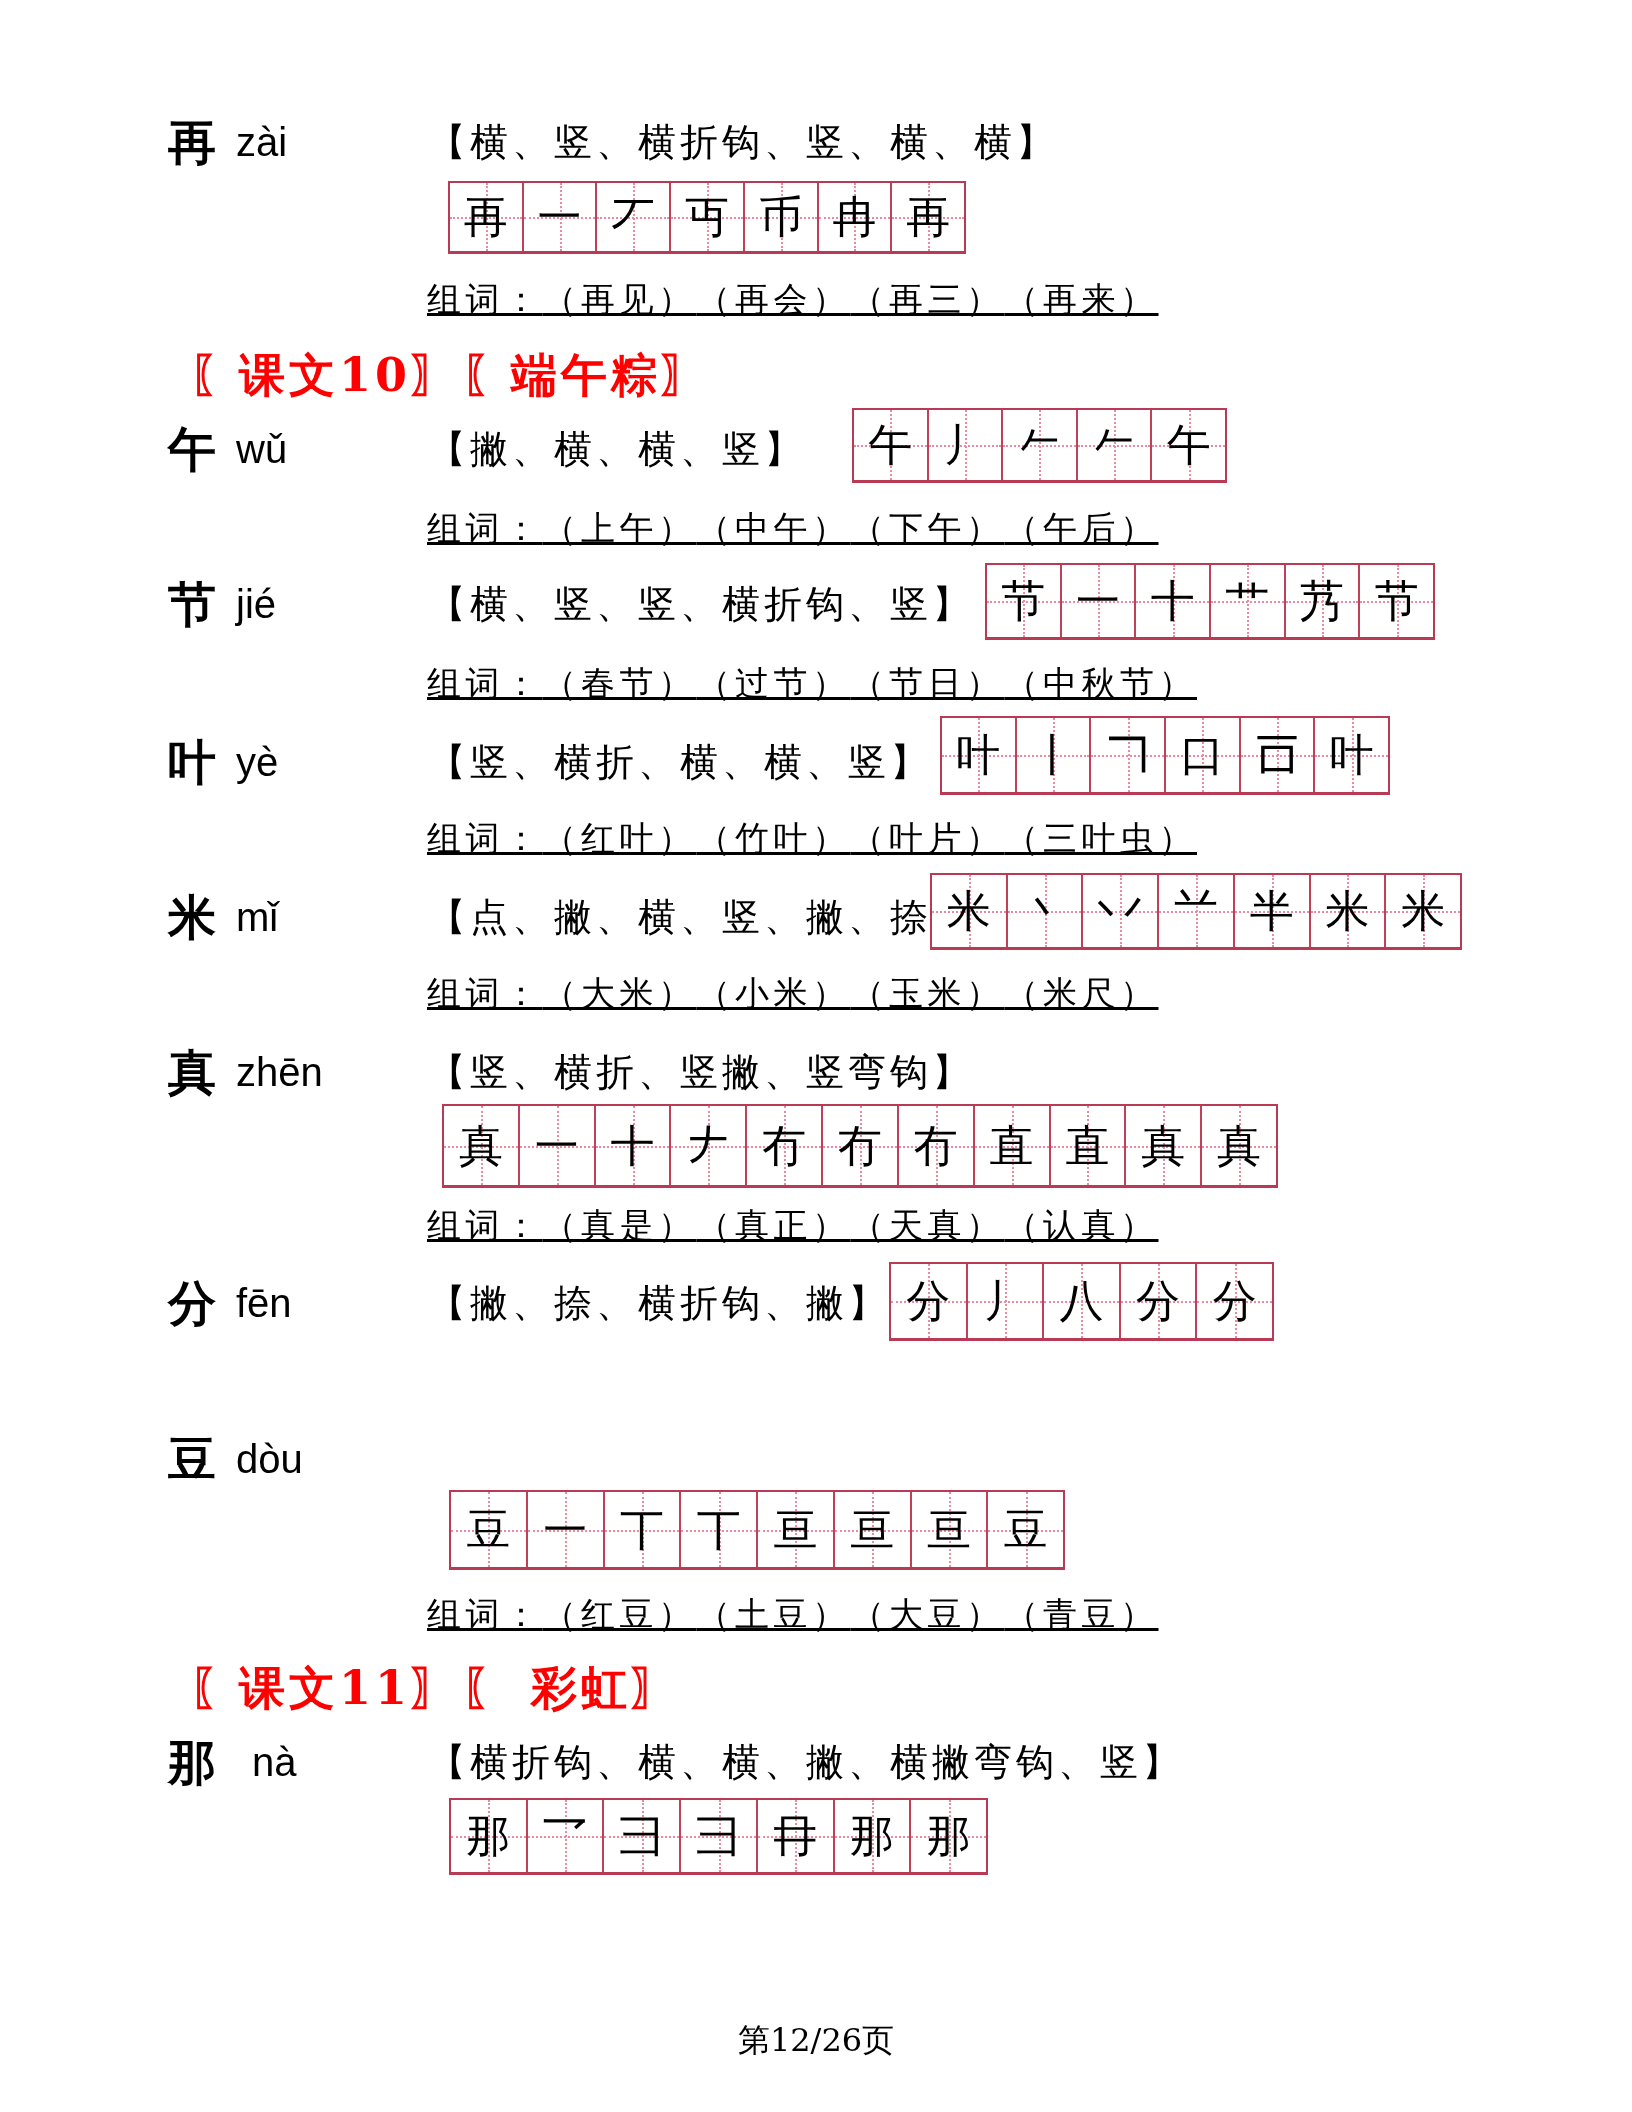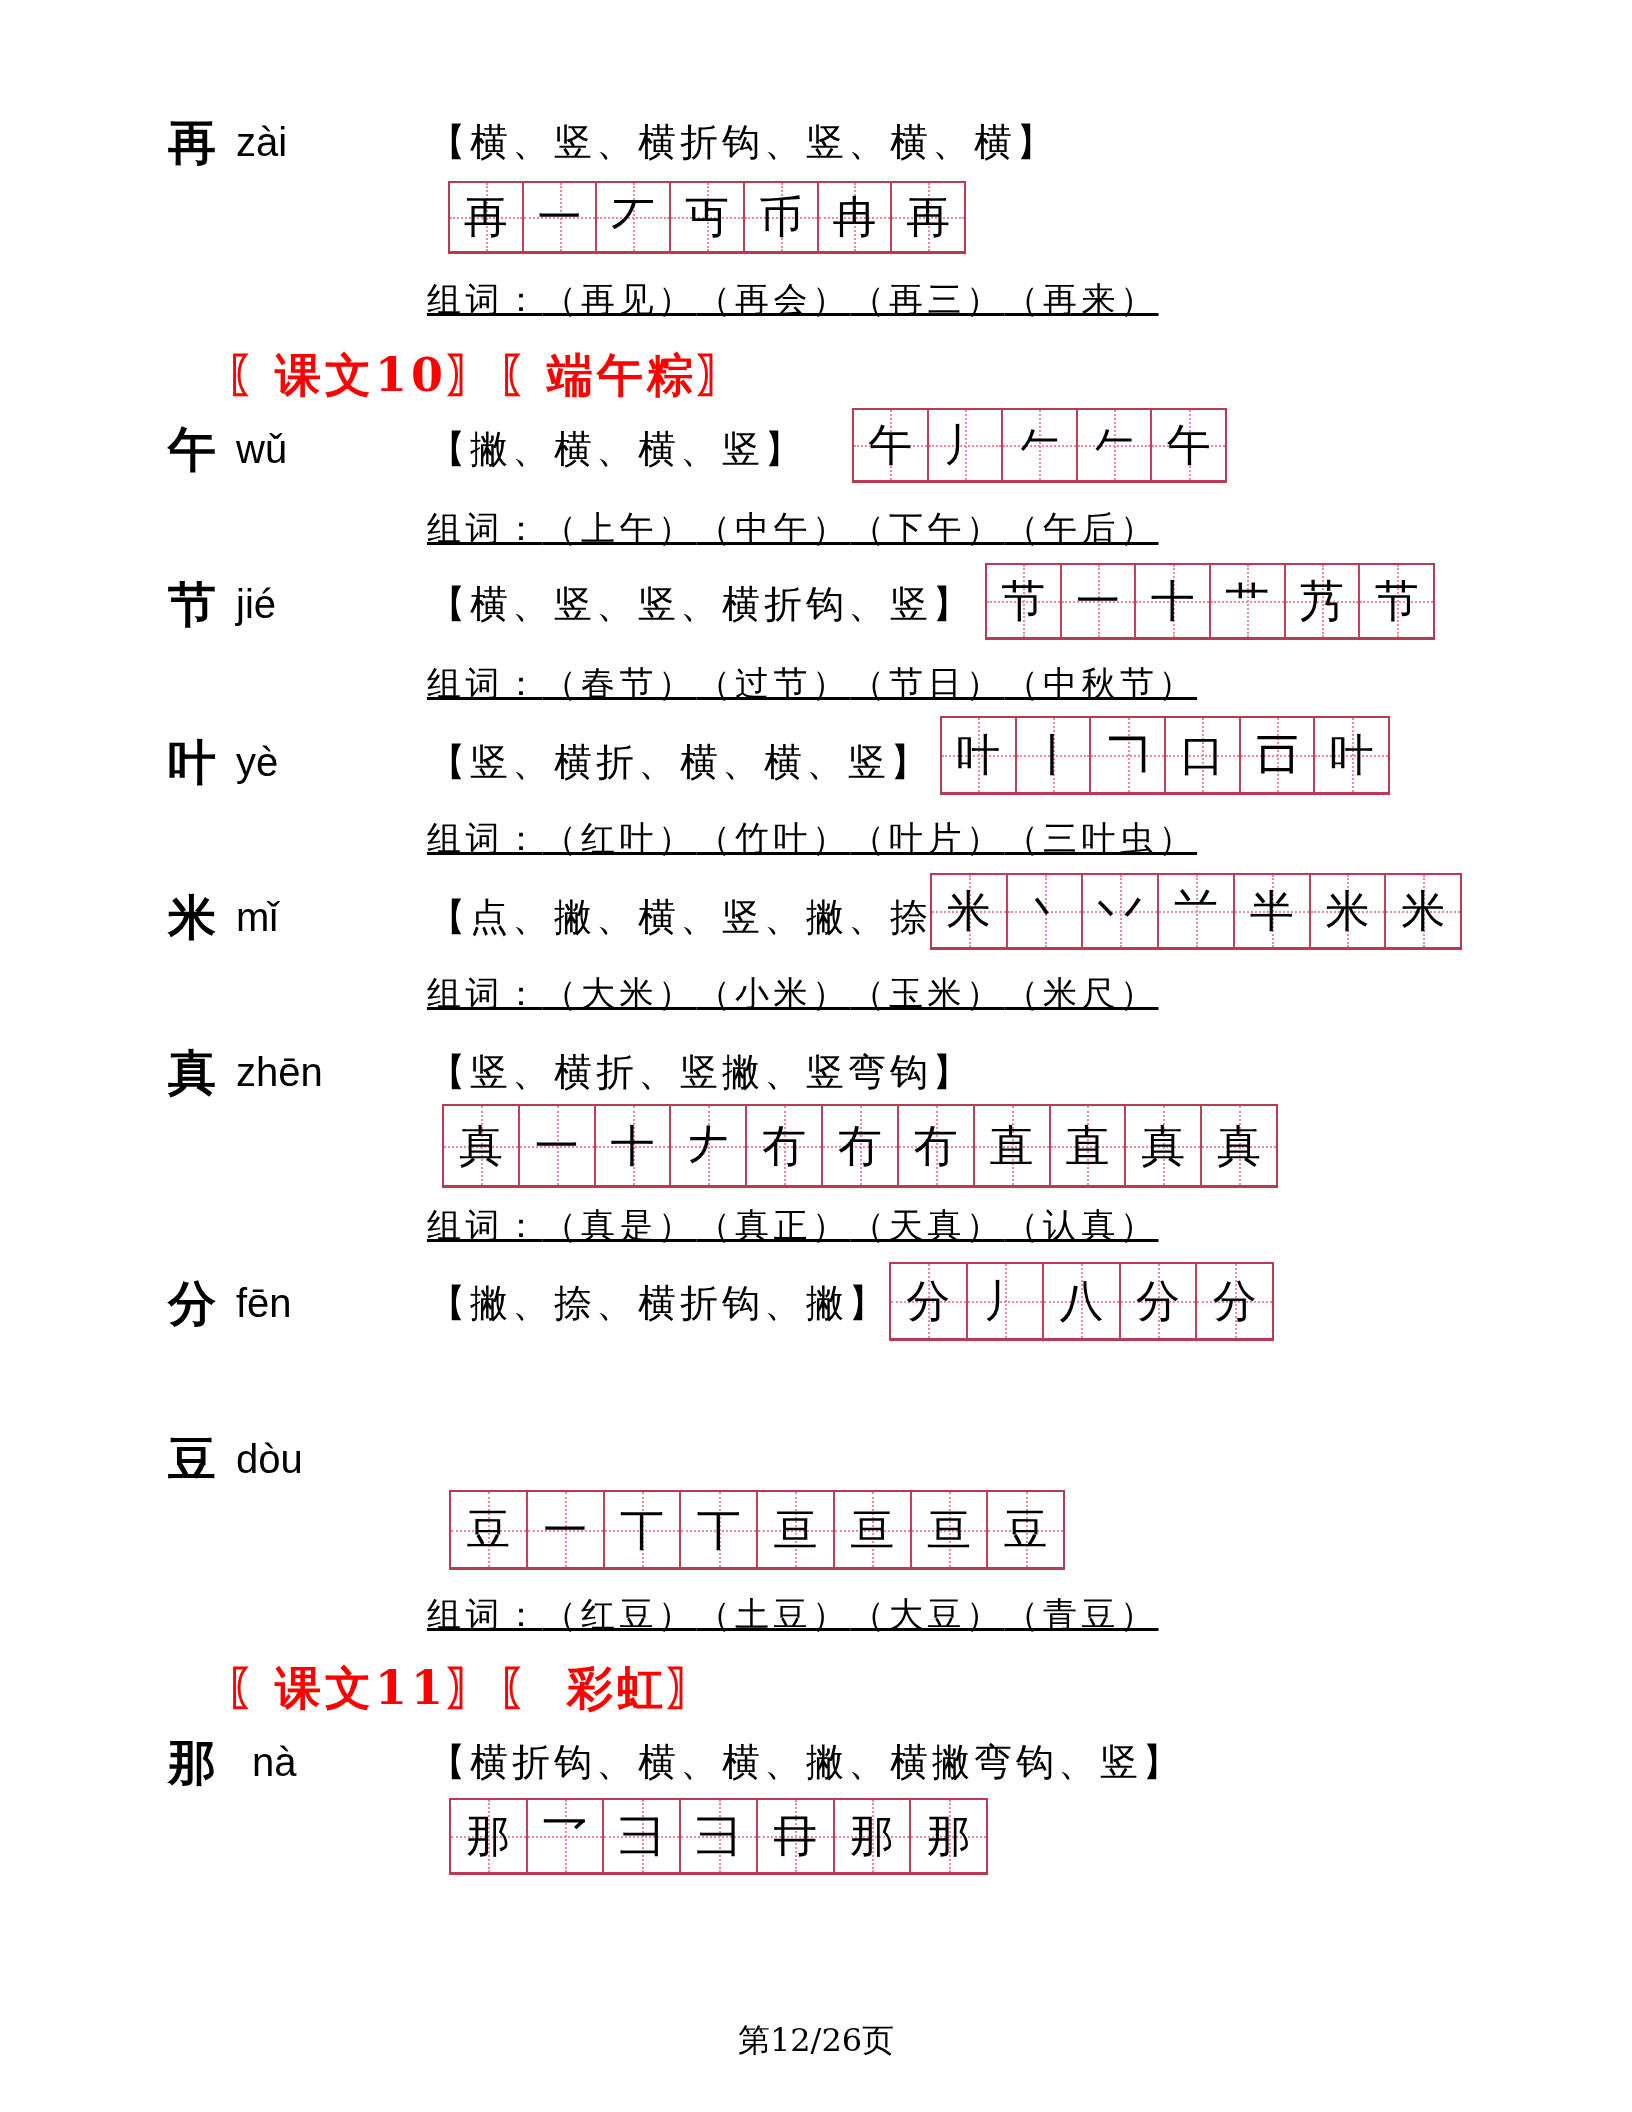--- a/index.html
+++ b/index.html
@@ -22,21 +22,21 @@
       font-size: 40px; line-height: 56px;
     }
     .strokes {
       font-size: 38px; line-height: 44px; letter-spacing: 4px;
     }
     .words {
       font-size: 34px; line-height: 44px; letter-spacing: 4.5px; text-decoration: underline;
     }
     .lesson {
       font-size: 46px; line-height: 56px; font-weight: bold;
-      color: #ff0000; letter-spacing: 4px; margin-left: 36px;
+      color: #ff0000; letter-spacing: 4px;
     }
     .footer {
       left: 0; width: 1632px; text-align: center;
       font-size: 32px; line-height: 40px;
     }
     .grid {
       position: absolute;
       display: flex;
       box-sizing: border-box;
       border: 2px solid #b83a55;

